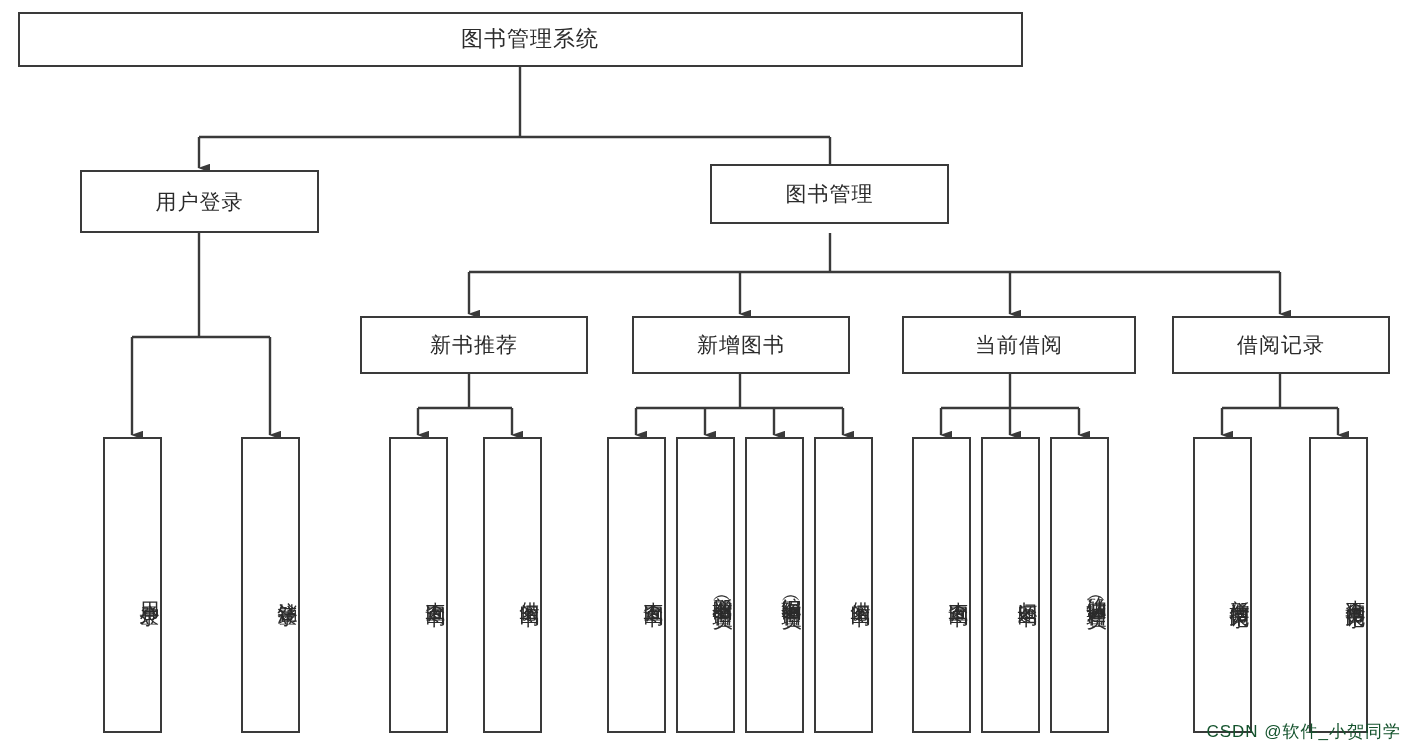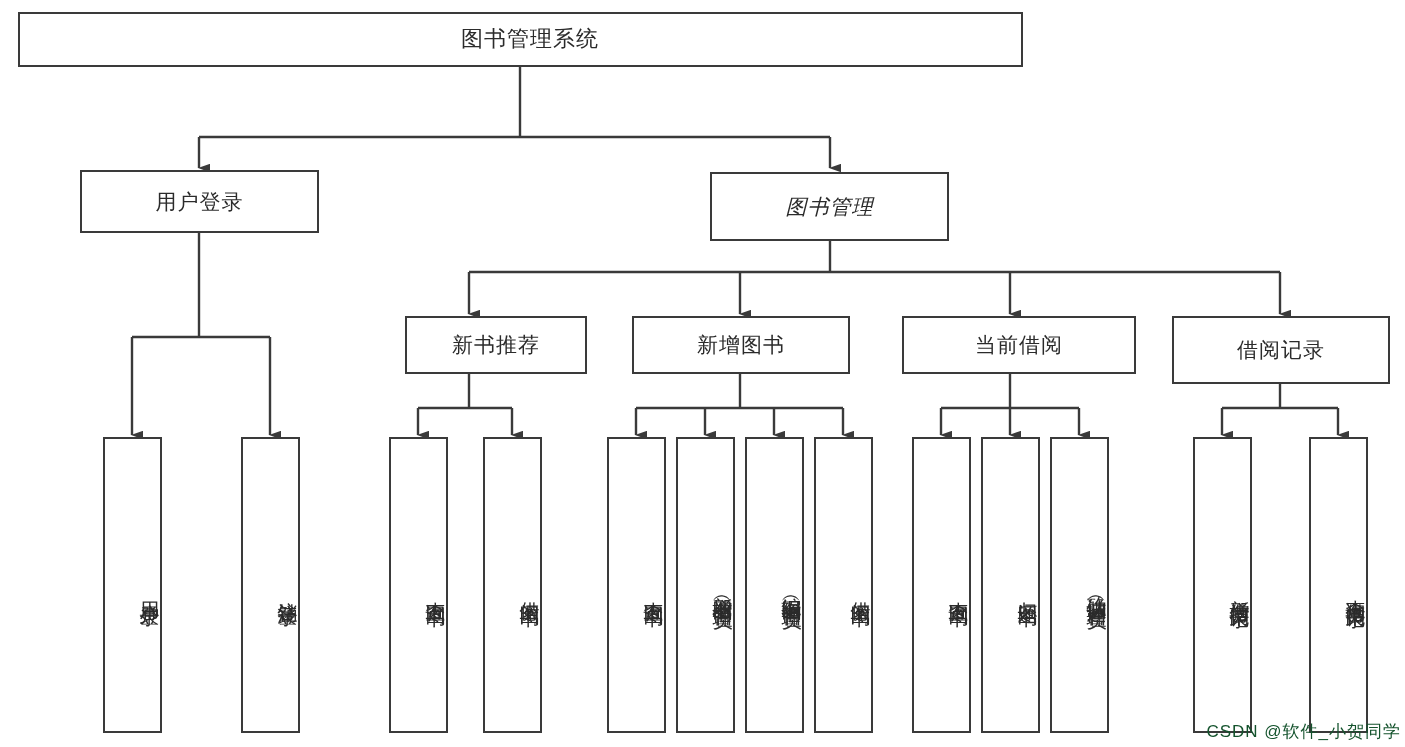--- a/index.html
+++ b/index.html
@@ -119,29 +119,29 @@
       <line x1="1222" y1="408" x2="1338" y2="408"></line>
       <line x1="1222" y1="408" x2="1222" y2="435" marker-end="url(#arrow)"></line>
       <line x1="1338" y1="408" x2="1338" y2="435" marker-end="url(#arrow)"></line>
     </g>
   </svg>
 
   <div class="node h root" style="left:18px;top:12px;width:1005px;height:55px;padding-left:19px;">图书管理系统</div>
 
   <div class="node h" style="left:80px;top:170px;width:239px;height:63px;">用户登录</div>
 
-  <div class="node h" style="left:710px;top:172px;width:239px;height:69px;font-style:italic;">图书管理</div>
+  <div class="node h" style="left:710px;top:164px;width:239px;height:60px;">图书管理</div>
 
-  <div class="node h" style="left:360px;top:316px;width:182px;height:58px;margin-left:45px;">新书推荐</div>
+  <div class="node h" style="left:360px;top:316px;width:228px;height:58px;">新书推荐</div>
 
   <div class="node h" style="left:632px;top:316px;width:218px;height:58px;">新增图书</div>
 
   <div class="node h" style="left:902px;top:316px;width:234px;height:58px;">当前借阅</div>
 
-  <div class="node h" style="left:1172px;top:316px;width:218px;height:68px;">借阅记录</div>
+  <div class="node h" style="left:1172px;top:316px;width:218px;height:58px;">借阅记录</div>
 
   <div class="node v" style="left:103px;top:437px;width:59px;height:296px;">
     <span class="vtxt">用户登录</span>
   </div>
   <div class="node v" style="left:241px;top:437px;width:59px;height:296px;">
     <span class="vtxt">注销登录</span>
   </div>
 
   <div class="node v" style="left:389px;top:437px;width:59px;height:296px;">
     <span class="vtxt">查询图书</span>

